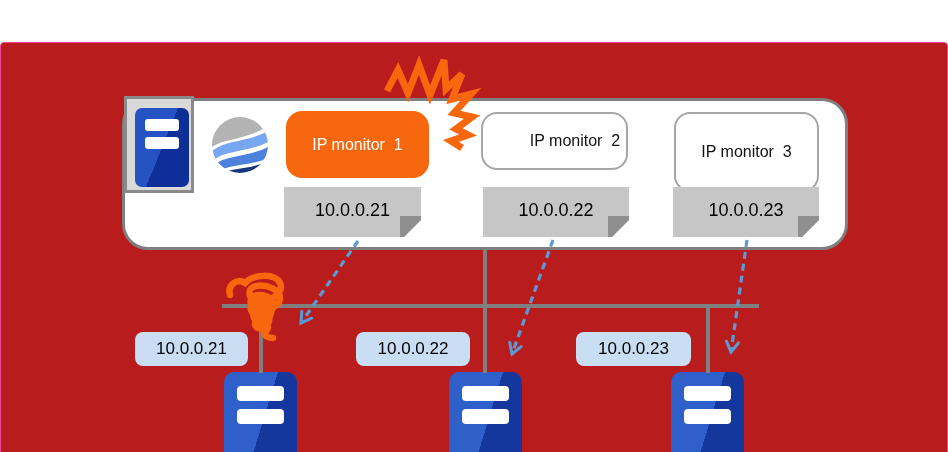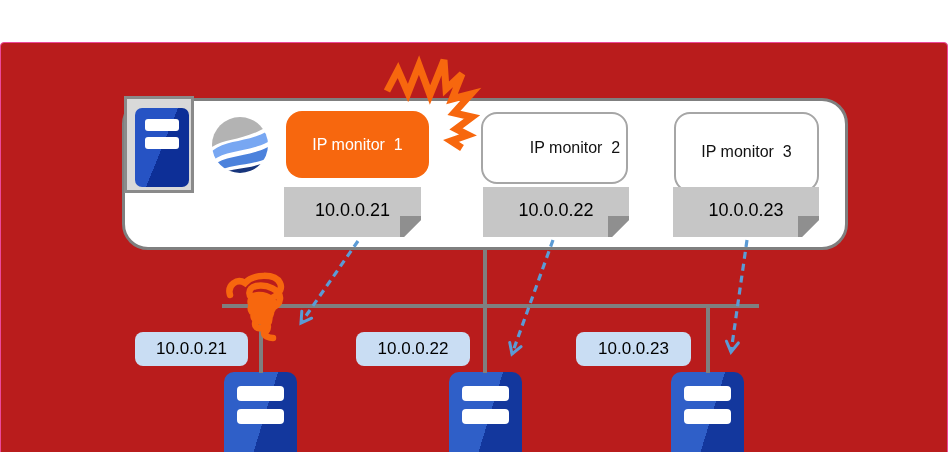--- a/index.html
+++ b/index.html
@@ -31,21 +31,21 @@
   
   .globe{position:absolute;left:211px;top:74px;width:56px;height:56px;}
   
   .monitor{
     position:absolute;display:flex;align-items:center;justify-content:center;
     box-sizing:border-box;border-radius:16px;font-size:16px;white-space:pre;
   }
   .monitor.alert{background:#f7670e;color:#ffffff;border:none;}
   .monitor.ok{background:#ffffff;color:#111;border:2px solid #a6a6a6;}
   .m1{left:285px;top:68px;width:143px;height:67px;}
-  .m2{left:480px;top:69px;width:147px;height:72px;padding-left:41px;}
+  .m2{left:480px;top:69px;width:147px;height:58px;padding-left:41px;}
   .m3{left:673px;top:69px;width:145px;height:80px;}
   
   .note{
     position:absolute;height:50px;background:#c6c6c6;
     display:flex;align-items:center;justify-content:center;
     font-size:18px;padding-bottom:4px;box-sizing:border-box;
     clip-path:polygon(0 0,100% 0,100% calc(100% - 17px),calc(100% - 17px) 100%,0 100%);
   }
   .note::after{
     content:"";position:absolute;right:0;bottom:0;width:21px;height:21px;background:#8f8f8f;

